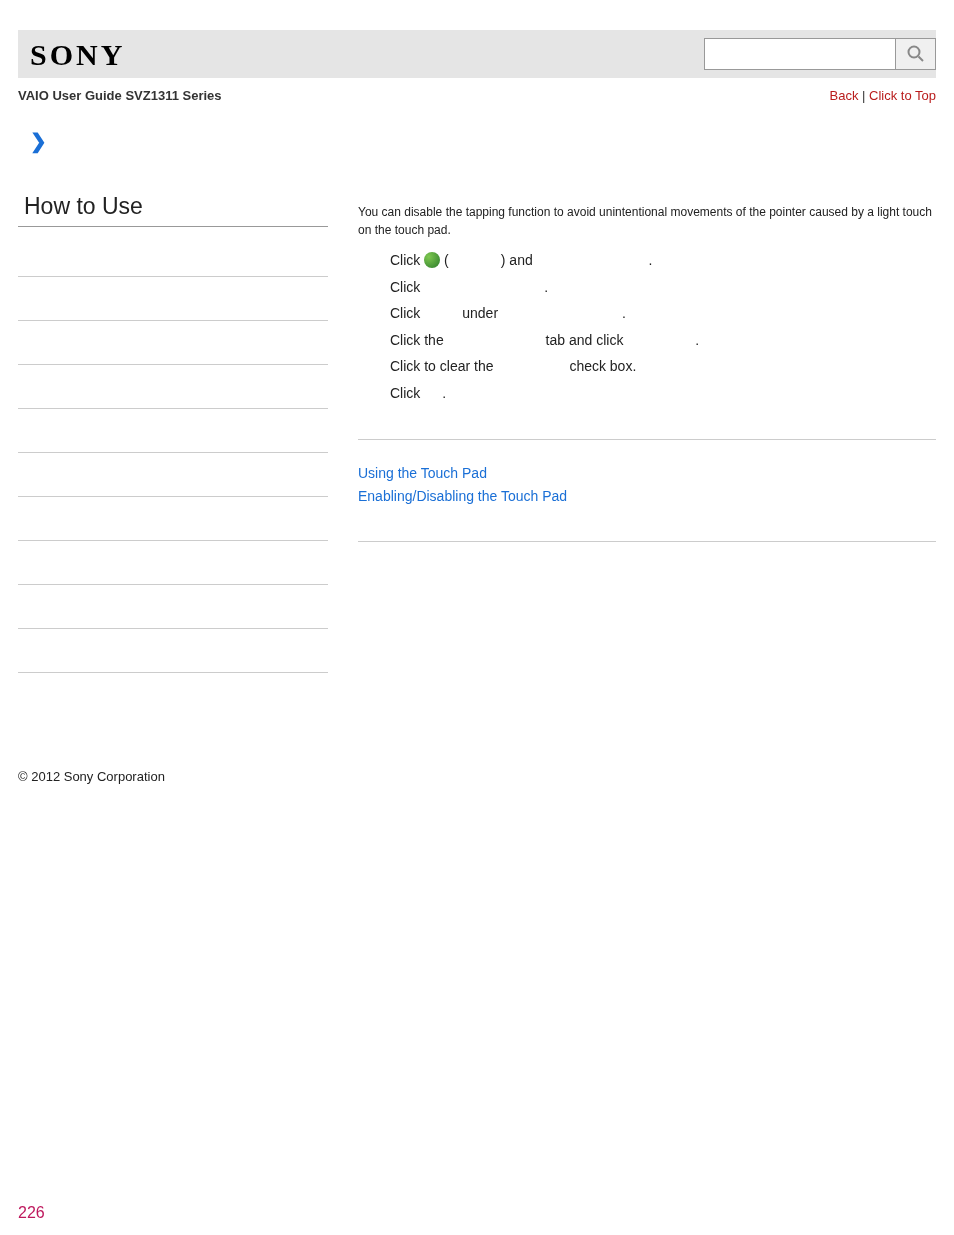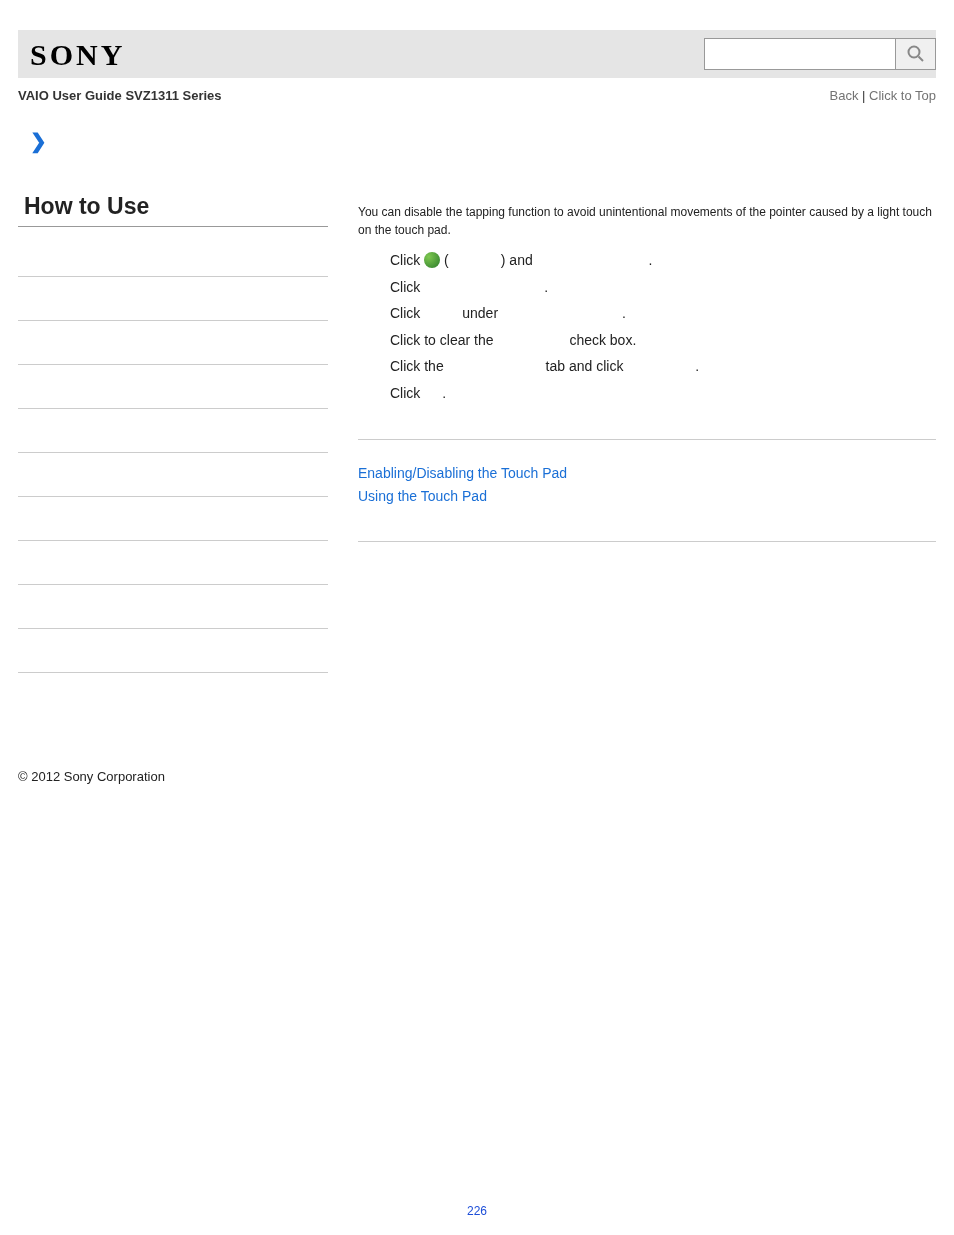--- a/index.html
+++ b/index.html
@@ -5,44 +5,44 @@
   * { box-sizing: border-box; margin: 0; padding: 0; }
   body { font-family: Arial, Helvetica, sans-serif; font-size: 14px; color: #000; background: #fff; }
   .page { width: 954px; margin: 0 auto; padding: 0 18px 40px 18px; }
   .header-band { background: #e5e5e5; padding: 10px 0 0 0; margin-top: 30px; position: relative; height: 48px; }
   .logo { font-family: "Times New Roman", serif; font-weight: 900; font-size: 30px; letter-spacing: 3px; padding-left: 12px; line-height: 1; }
   .search-box { position: absolute; right: 0; top: 8px; display: flex; border: 1px solid #999; background: #fff; height: 32px; }
   .search-input { border: none; width: 190px; padding: 4px 6px; font-size: 13px; outline: none; }
   .search-btn { width: 40px; border: none; border-left: 1px solid #999; background: #f0f0f0; display: flex; align-items: center; justify-content: center; cursor: pointer; }
   .topnav { display: flex; justify-content: space-between; align-items: center; padding: 10px 0 8px 0; font-size: 13px; }
   .topnav-left { font-weight: bold; color: #333; }
-  .topnav-right a { color: #737373; text-decoration: none; }
+  .topnav-right a { color: #b91c1c; text-decoration: none; }
   .topnav-right .sep { color: #333; }
   .arrow-row { padding: 18px 0 0 12px; }
   .arrow-icon { color: #1a6fd6; font-weight: bold; font-size: 20px; }
   .main { display: flex; gap: 30px; margin-top: 40px; align-items: flex-start; }
   .sidebar { width: 310px; flex-shrink: 0; }
-  .sidebar-title { font-size: 23px; font-weight: bold; color: #222; padding: 0 0 6px 6px; border-bottom: 1px solid #999; margin-bottom: 28px; }
+  .sidebar-title { font-size: 23px; font-weight: normal; color: #222; padding: 0 0 6px 6px; border-bottom: 1px solid #999; margin-bottom: 28px; }
   .sidebar-item { height: 22px; border-bottom: 1px solid #ccc; margin-bottom: 22px; }
   .content { flex: 1; padding-top: 10px; }
   .intro { font-size: 12px; line-height: 1.5; color: #222; margin-bottom: 8px; }
   .steps { margin-left: 32px; }
   .step { font-size: 14px; line-height: 1.9; color: #222; }
   .step .gap1 { display: inline-block; width: 52px; }
   .step .gap2 { display: inline-block; width: 38px; }
   .step .gap3 { display: inline-block; width: 112px; }
   .step .gap4 { display: inline-block; width: 120px; }
   .step .gap5 { display: inline-block; width: 68px; }
   .step .gap6 { display: inline-block; width: 98px; }
   .step .gap7 { display: inline-block; width: 72px; }
   .win-icon { display: inline-block; width: 16px; height: 16px; vertical-align: -3px; border-radius: 50%; background: radial-gradient(circle at 30% 30%, #7ec850, #2a7a2a); position: relative; }
   .hr { border: none; border-top: 1px solid #ccc; margin: 32px 0 22px 0; }
   .related a { display: block; color: #1a6fd6; text-decoration: none; font-size: 14px; line-height: 1.7; }
   .copyright { font-size: 13px; color: #222; margin-top: 74px; clear: both; }
-  .page-num { text-align: center; font-size: 12px; color: #1d4ed8; margin-top: 420px; }
+  .page-num { font-size: 16px; color: #be185d; margin-top: 420px; }
 </style>
 </head>
 <body>
 
 <div class="page">
 
   <div class="header-band">
     <div class="logo">SONY</div>
     <div class="search-box">
       <input class="search-input" type="text" placeholder="" style="">
@@ -88,35 +88,35 @@
         <div class="step">
           <span>Click </span><span class="win-icon"></span><span> (</span><span class="gap1"></span><span>) and </span><span class="gap3"></span><span>.</span>
         </div>
         <div class="step">
           <span>Click </span><span class="gap4"></span><span>.</span>
         </div>
         <div class="step">
           <span>Click </span><span class="gap2"></span><span>under </span><span class="gap4"></span><span>.</span>
         </div>
         <div class="step">
-          <span>Click to clear the </span><span class="gap7"></span><span>check box.</span>
+          <span>Click the </span><span class="gap6"></span><span>tab and click </span><span class="gap5"></span><span>.</span>
         </div>
         <div class="step">
-          <span>Click the </span><span class="gap6"></span><span>tab and click </span><span class="gap5"></span><span>.</span>
+          <span>Click to clear the </span><span class="gap7"></span><span>check box.</span>
         </div>
         <div class="step">
           <span>Click </span><span style="display:inline-block;width:18px;"></span><span>.</span>
         </div>
       </div>
 
       <hr class="hr">
 
       <div class="related">
+        <a href="#">Using the Touch Pad</a>
         <a href="#">Enabling/Disabling the Touch Pad</a>
-        <a href="#">Using the Touch Pad</a>
       </div>
 
       <hr class="hr">
     </div>
   </div>
 
   <div class="copyright">© 2012 Sony Corporation</div>
 
   <div class="page-num">226</div>
 </div>

